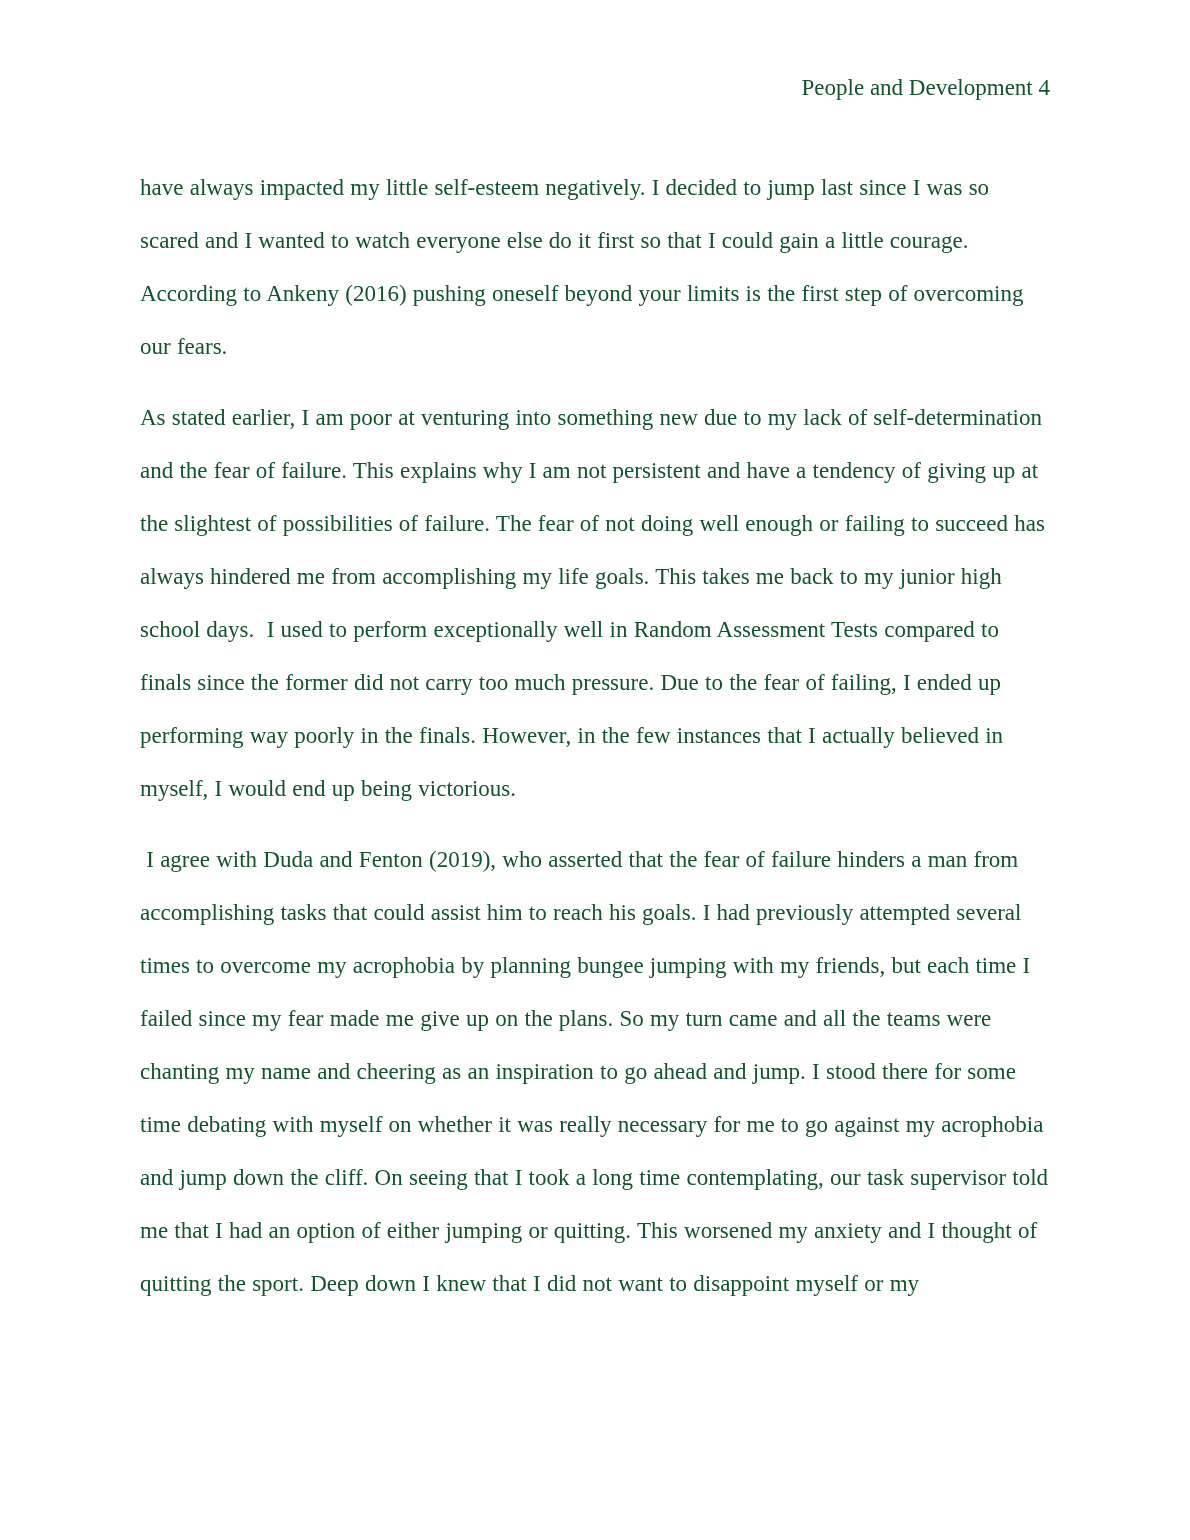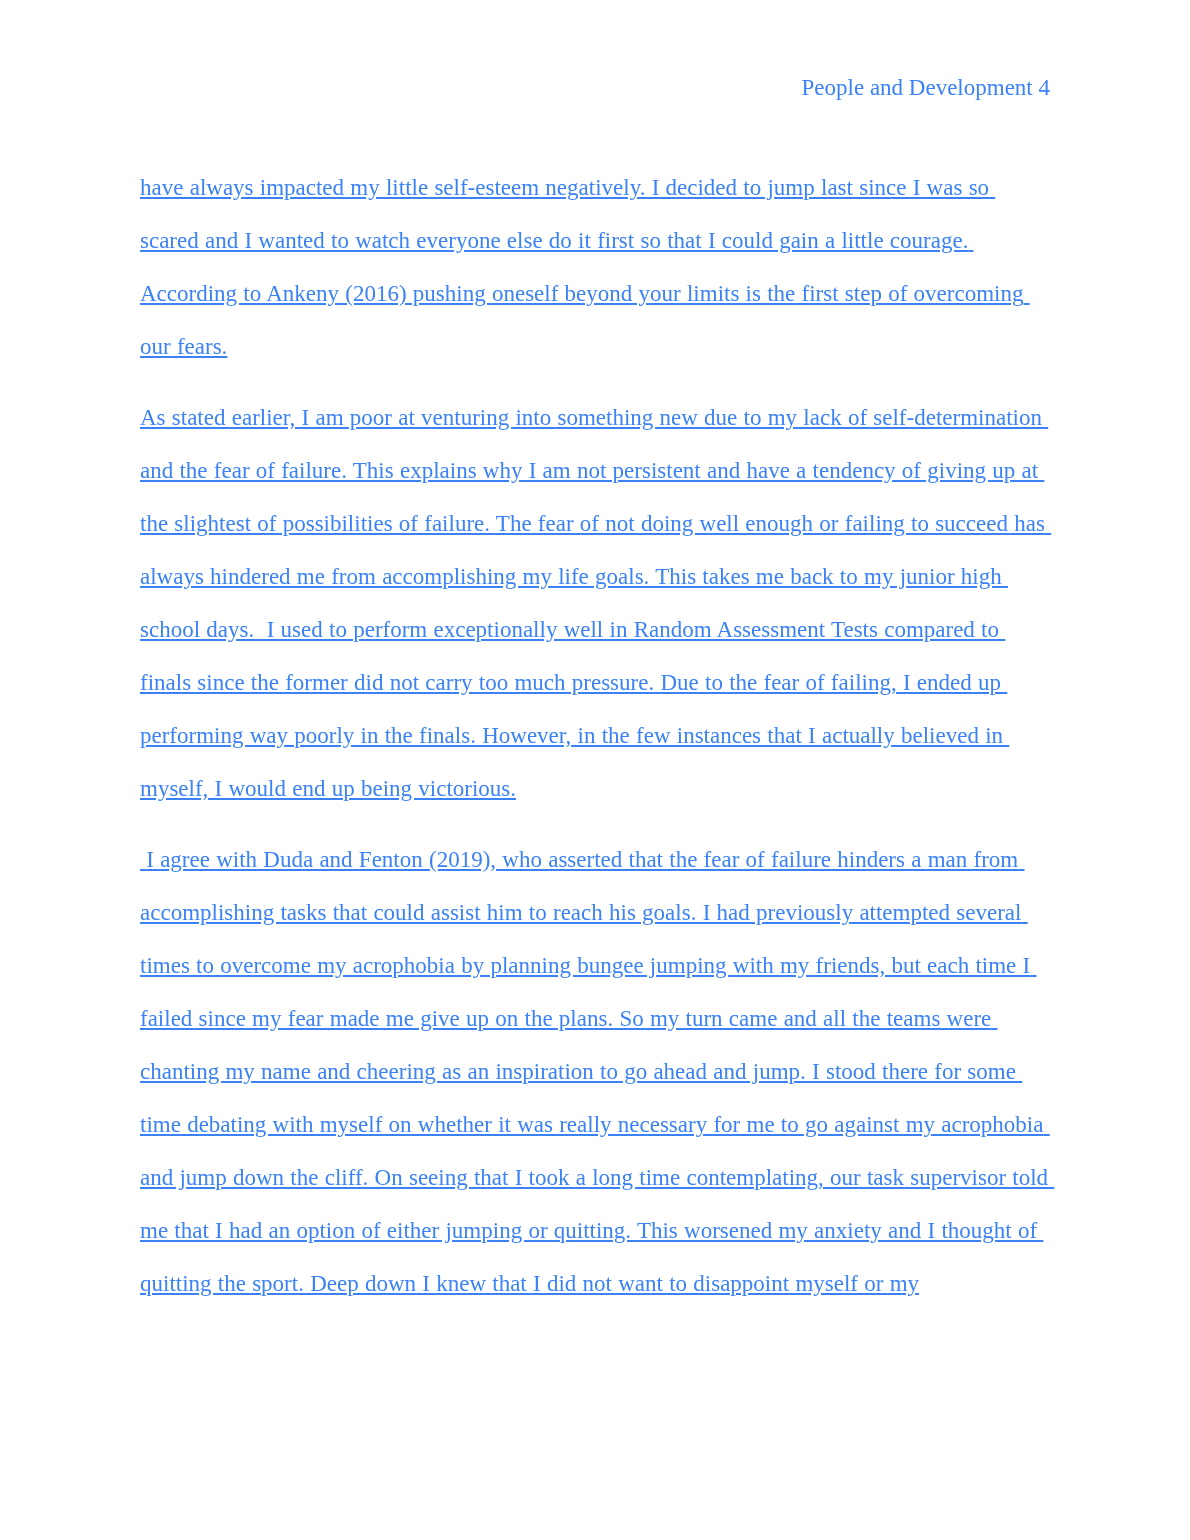--- a/index.html
+++ b/index.html
@@ -7,33 +7,32 @@
     padding: 0;
     background: #ffffff;
   }
   .page {
     width: 1190px;
     height: 1540px;
     background: #ffffff;
     box-sizing: border-box;
     padding: 0 140px;
     font-family: "Liberation Serif", "DejaVu Serif", serif;
-    color: #3b82f6;
+    color: #14532d;
     overflow: hidden;
     position: relative;
   }
   .page-header {
     padding-top: 74px;
     text-align: right;
     font-size: 23px;
     line-height: 27px;
   }
   .document-body {
     padding-top: 60px;
-    text-decoration: underline;
   }
   .document-body p {
     font-size: 23px;
     line-height: 53px;
     margin: 0 0 18px 0;
     text-align: left;
     white-space: pre-wrap;
     word-spacing: 0.5px;
   }
 </style>

